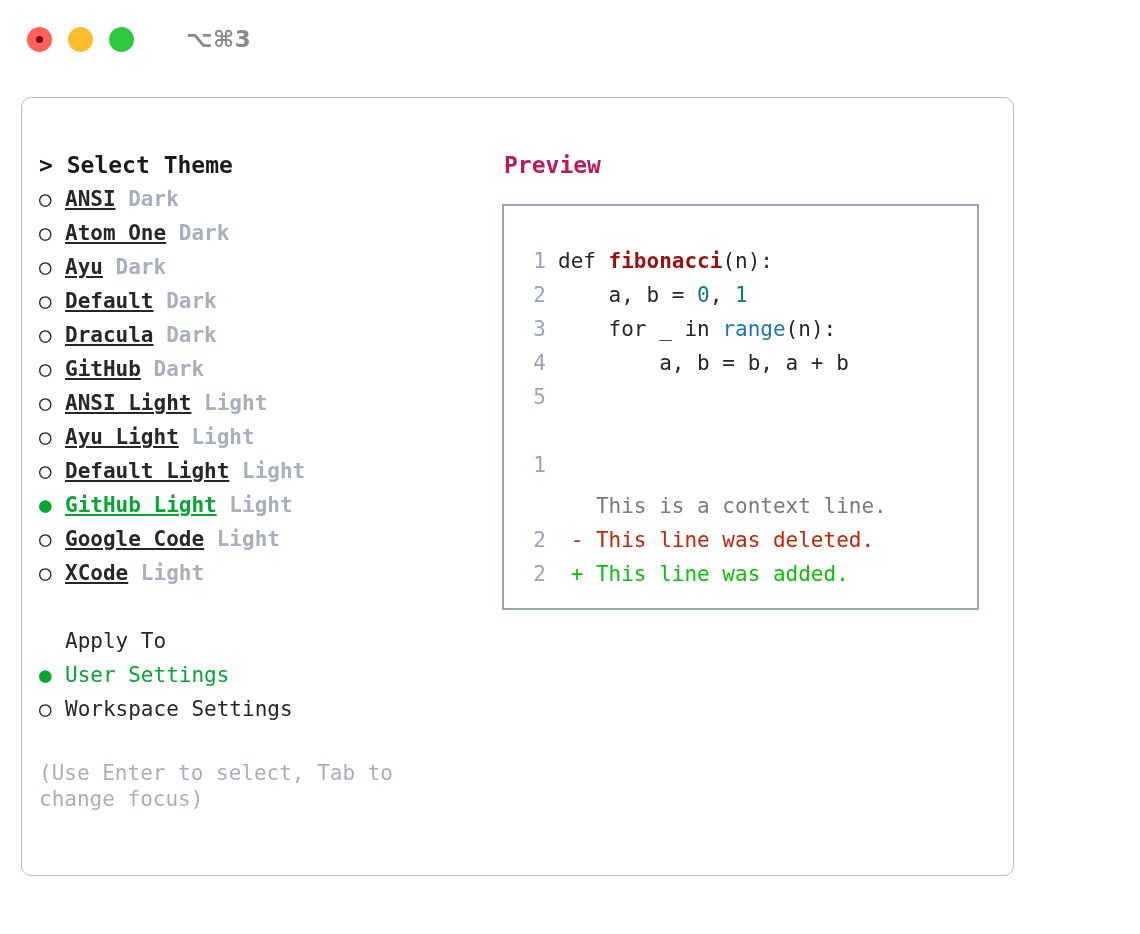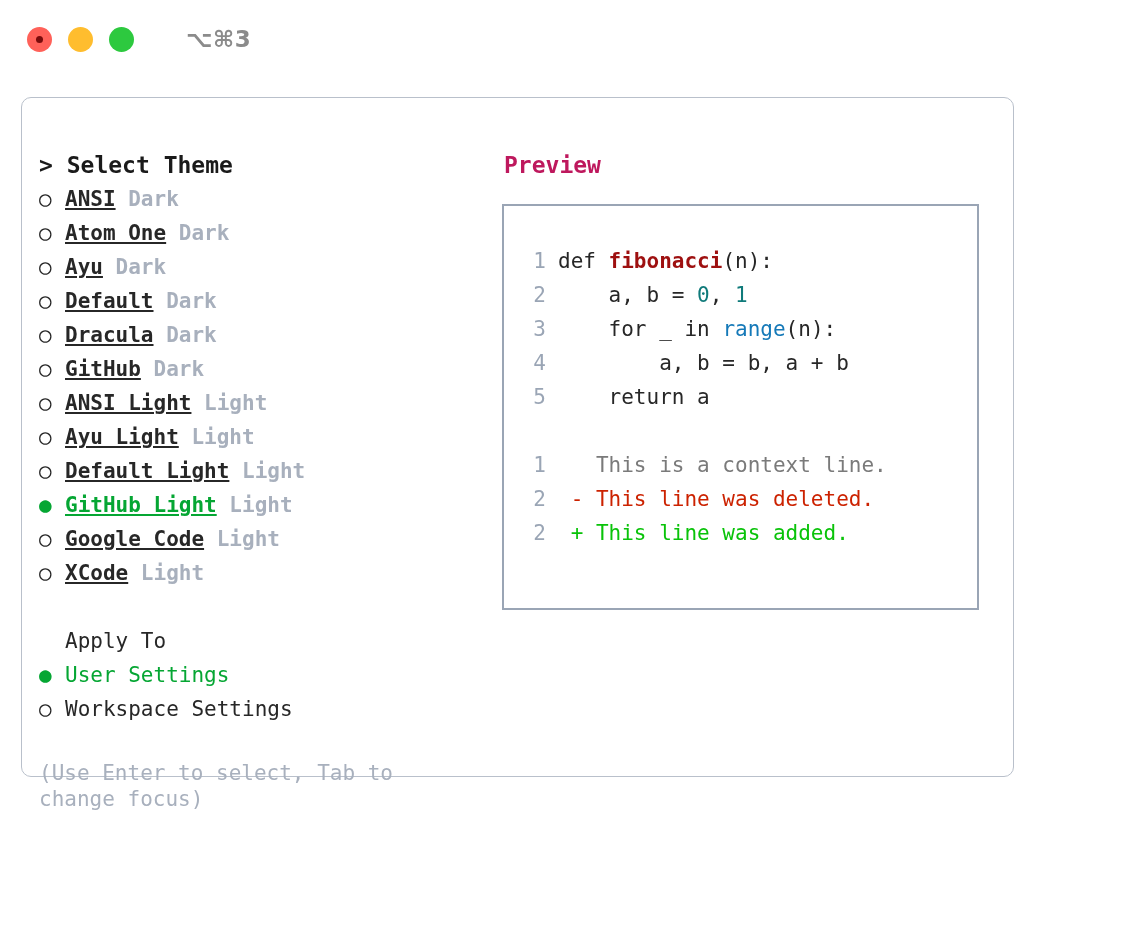--- a/index.html
+++ b/index.html
@@ -59,21 +59,21 @@
     letter-spacing: 0.5px;
     font-family: "DejaVu Sans", "Liberation Sans", sans-serif;
   }
 
   
   #panel {
     position: absolute;
     left: 21px;
     top: 97px;
     width: 993px;
-    height: 680px;
+    height: 779px;
     border: 1.5px solid #b9c0cb;
     border-radius: 10px;
     background: #ffffff;
   }
 
   #panel-inner {
     position: absolute;
     left: 0; top: 0;
     width: 100%; height: 100%;
     display: flex;
@@ -177,21 +177,21 @@
     color: #9aa5b5;
     flex: 0 0 26px;
     text-align: right;
     margin-right: 12px;
   }
   .code-text { color: #272727; }
   .tok-fn  { color: #9e1010; font-weight: bold; }
   .tok-num { color: #0f7a7a; }
   .tok-call{ color: #1579b8; }
   .blank-line { height: 34px; }
-  .diff-ctx  { color: #7a7a7a; }
+  .diff-ctx  { color: #7a7a7a; margin-top: 41px; }
   .diff-del  { color: #cc2200; }
   .diff-add  { color: #09c309; }
 </style>
 </head>
 <body>
 
 <div id="window">
 
   <div id="titlebar">
     <div class="traffic-lights">
@@ -238,21 +238,21 @@
       </div>
 
       <div id="right-col">
         <div id="preview-header">Preview</div>
         <div id="preview-box">
           <div id="code-block">
               <div class="code-line mono"><span class="lineno">1</span><span class="code-text">def </span><span class="tok-fn">fibonacci</span><span class="code-text">(n):</span></div>
               <div class="code-line mono"><span class="lineno">2</span><span class="code-text">    a, b = </span><span class="tok-num">0</span><span class="code-text">, </span><span class="tok-num">1</span></div>
               <div class="code-line mono"><span class="lineno">3</span><span class="code-text">    for _ in </span><span class="tok-call">range</span><span class="code-text">(n):</span></div>
               <div class="code-line mono"><span class="lineno">4</span><span class="code-text">        a, b = b, a + b</span></div>
-              <div class="code-line mono"><span class="lineno">5</span><span class="code-text">    return a</span></div>
+              <div class="code-line mono"><span class="lineno">5</span></div>
             </div>
           <div class="blank-line"></div>
           <div id="diff-block">
               <div class="code-line mono"><span class="lineno">1</span><span class="diff-ctx">   This is a context line.</span></div>
               <div class="code-line mono"><span class="lineno">2</span><span class="diff-del"> - This line was deleted.</span></div>
               <div class="code-line mono"><span class="lineno">2</span><span class="diff-add"> + This line was added.</span></div>
             </div>
         </div>
       </div>
 

